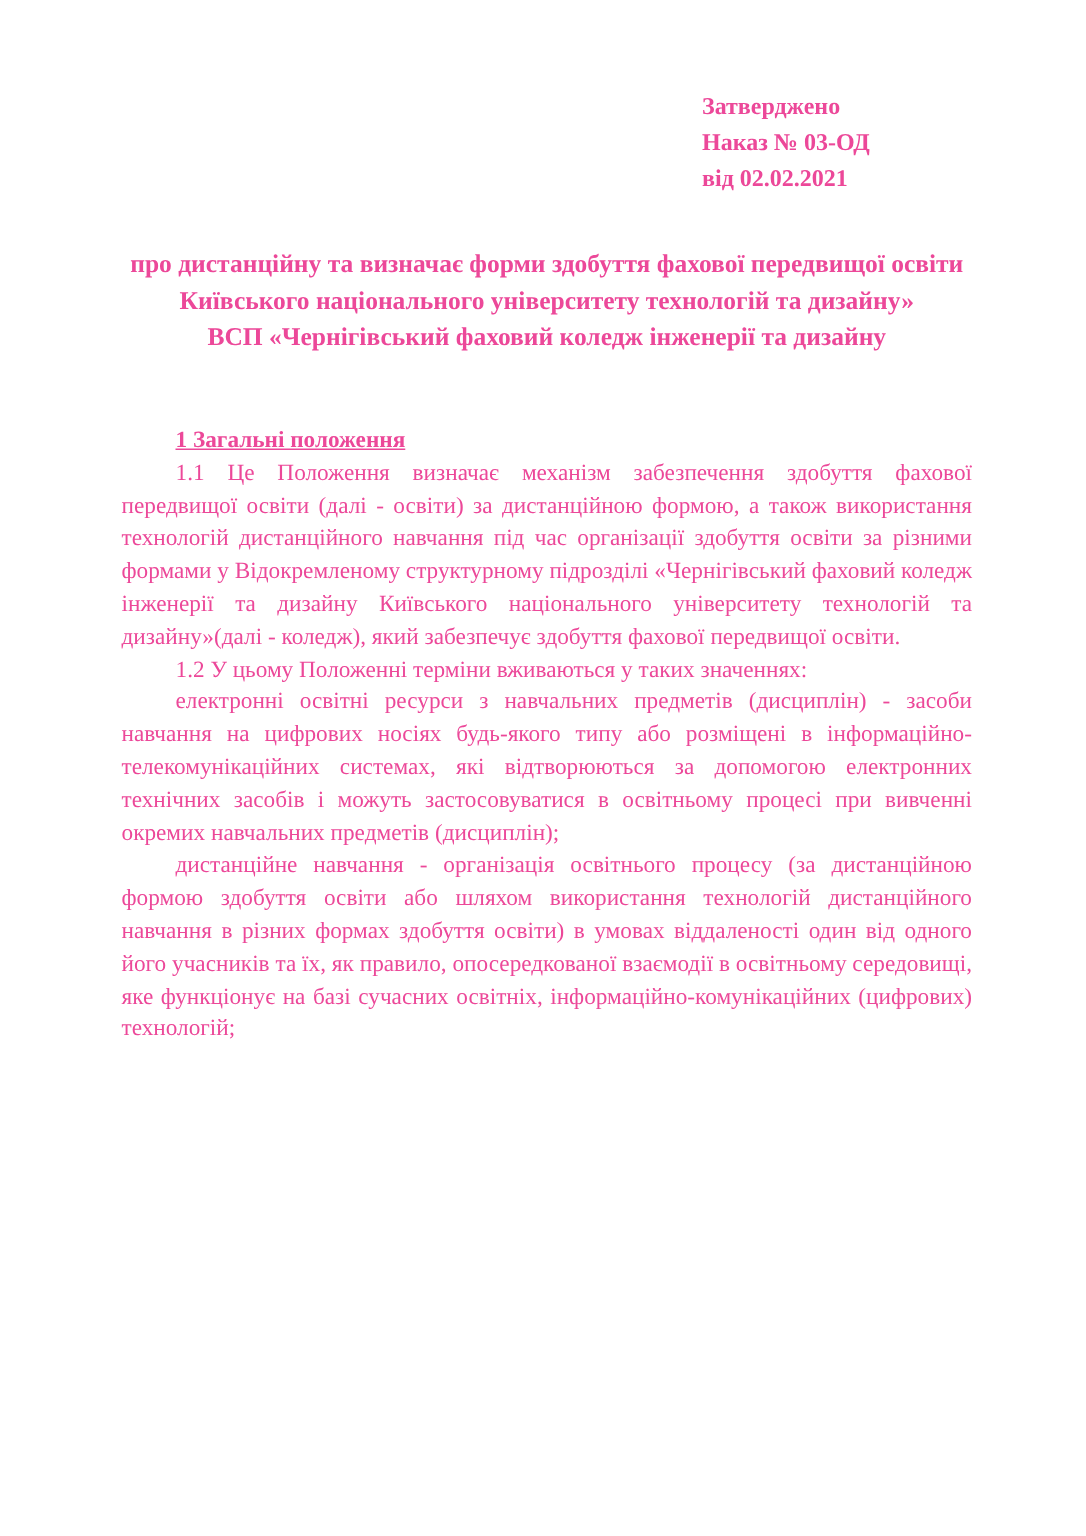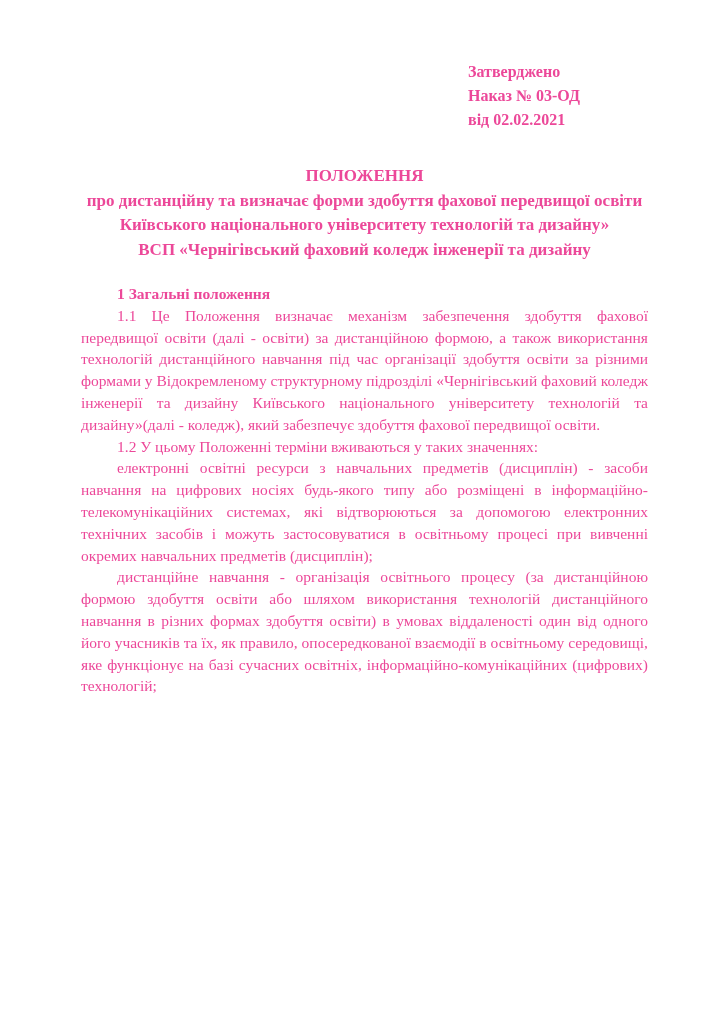--- a/index.html
+++ b/index.html
@@ -43,35 +43,35 @@
     font-size: 15.5px;
     line-height: 21.8px;
     text-align: justify;
   }
   .doc-body p {
     margin: 0;
     text-indent: 36px;
   }
   .section-heading {
     font-weight: bold;
+    text-decoration: underline;
   }
 </style>
 </head>
 <body>
 
 <div class="page">
 
   <div class="approval">
     <div>Затверджено</div>
     <div>Наказ № 03-ОД</div>
     <div>від 02.02.2021</div>
   </div>
 
   <div class="title-block">
-    <div>ПОЛОЖЕННЯ</div>
     <div>про дистанційну та визначає форми здобуття фахової передвищої освіти</div>
     <div>Київського національного університету технологій та дизайну»</div>
     <div>ВСП «Чернігівський фаховий коледж інженерії та дизайну</div>
   </div>
 
   <div class="doc-body">
     <p class="section-heading">1 Загальні положення</p>
     <p>1.1 Це Положення визначає механізм забезпечення здобуття фахової передвищої освіти (далі - освіти) за дистанційною формою, а також використання технологій дистанційного навчання під час організації здобуття освіти за різними формами у Відокремленому структурному підрозділі «Чернігівський фаховий коледж інженерії та дизайну Київського національного університету технологій та дизайну»(далі - коледж), який забезпечує здобуття фахової передвищої освіти.</p>
     <p>1.2 У цьому Положенні терміни вживаються у таких значеннях:</p>
     <p>електронні освітні ресурси з навчальних предметів (дисциплін) - засоби навчання на цифрових носіях будь-якого типу або розміщені в інформаційно-телекомунікаційних системах, які відтворюються за допомогою електронних технічних засобів і можуть застосовуватися в освітньому процесі при вивченні окремих навчальних предметів (дисциплін);</p>

